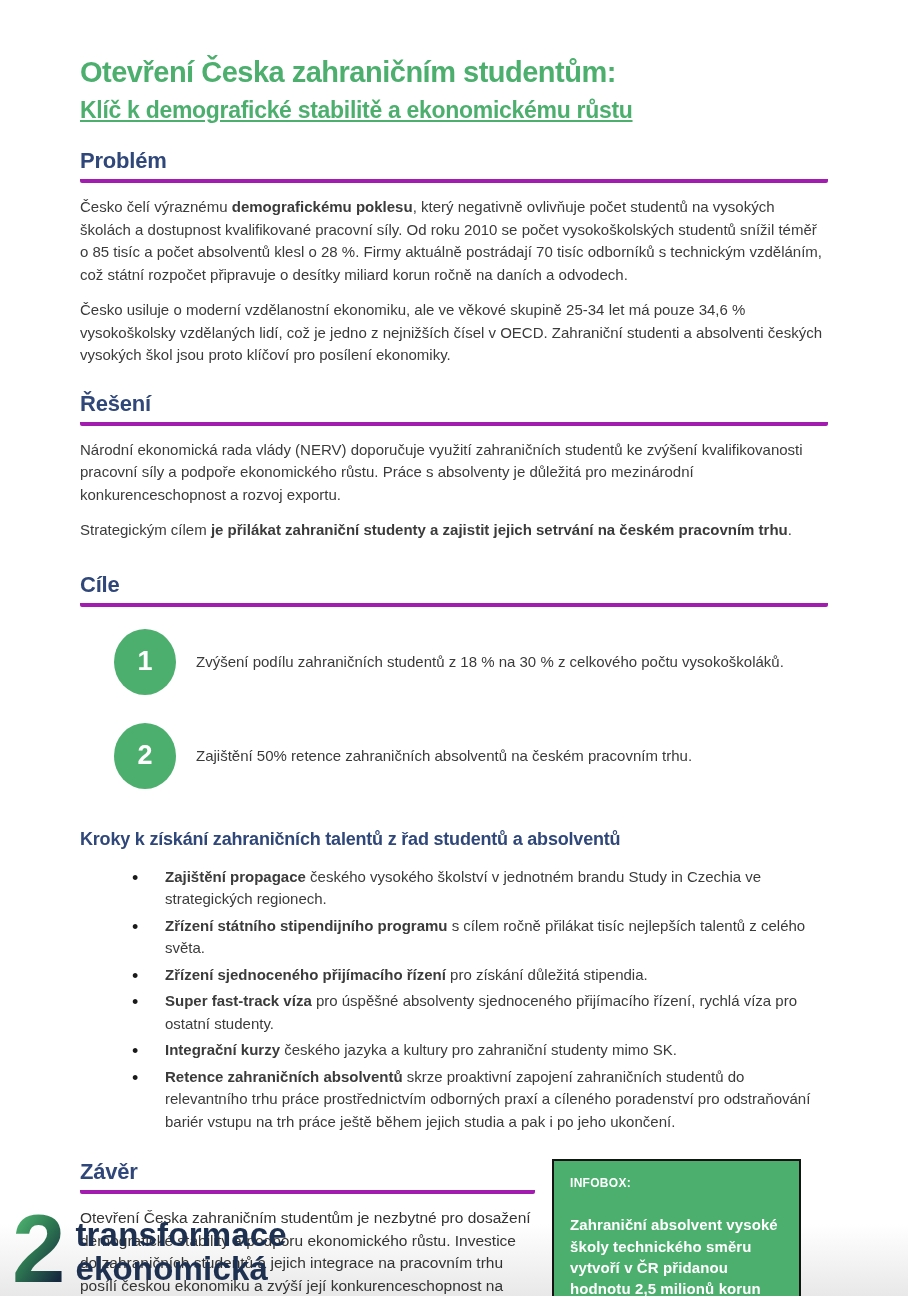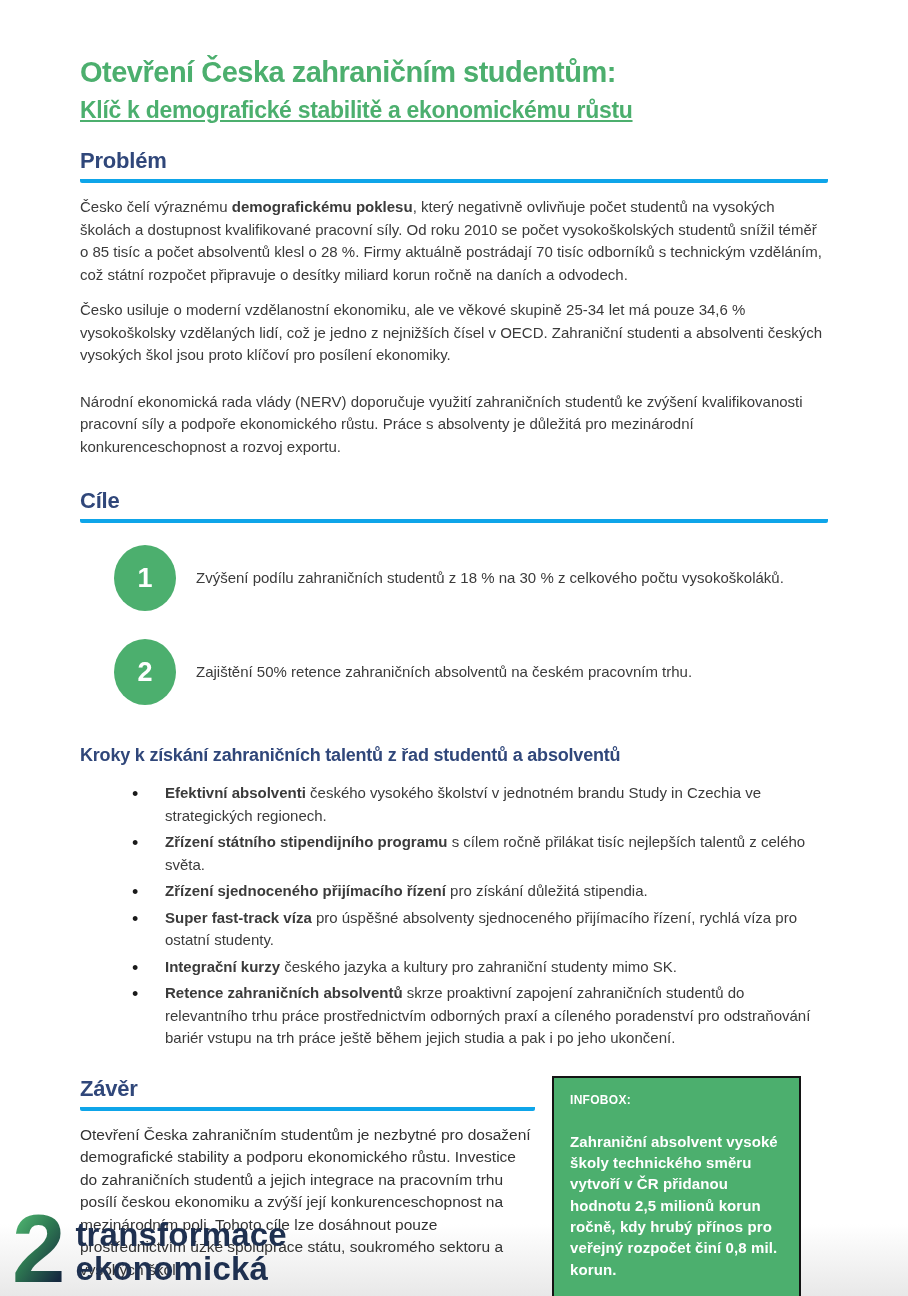--- a/index.html
+++ b/index.html
@@ -8,21 +8,21 @@
   .page { position:relative; width:908px; height:1296px; background:#ffffff; overflow:hidden; }
   .page-shadow { position:absolute; left:0; right:0; bottom:0; height:72px;
                  background:linear-gradient(to bottom, rgba(200,200,200,0), rgba(198,198,198,0.40)); z-index:0; }
   .content { position:relative; z-index:1; padding:56px 80px 0 80px; }
 
   .doc-title { color:#4caf6e; font-weight:bold; font-size:29px; letter-spacing:-0.5px; line-height:1.15; }
   .doc-subtitle { color:#4caf6e; font-weight:bold; font-size:23px; letter-spacing:-0.3px; margin-top:8px;text-decoration:underline; }
 
   .section { margin-top:24px; }
   .sec-head { color:#30477a; font-weight:bold; font-size:22px; letter-spacing:-0.2px;
-              padding-bottom:5px; border-bottom:4px solid #0ea5e9; border-radius:0 0 2px 2px; }
+              padding-bottom:5px; border-bottom:4px solid #a21caf; border-radius:0 0 2px 2px; }
 
   p.body { color:#3b3b3b; font-size:15px; line-height:1.5; margin-top:13px; }
   .b { font-weight:bold; }
 
   .goals { margin-top:10px; }
   .goal-row { display:flex; align-items:center; margin-top:16px; min-height:78px; }
   .goal-circle { width:62px; height:66px; border-radius:50%; background:#4caf6e; color:#fff;
                  font-weight:bold; font-size:27px; display:flex; align-items:center; justify-content:center;
                  margin-left:34px; flex:0 0 auto; }
   .goal-text { color:#3b3b3b; font-size:15px; margin-left:20px; line-height:1.45; }
@@ -62,40 +62,42 @@
     <div class="doc-title">Otevření Česka zahraničním studentům:</div>
     <div class="doc-subtitle">Klíč k demografické stabilitě a ekonomickému růstu</div>
 
     <div class="section">
       <div class="sec-head">Problém</div>
       <p class="body"><span>Česko čelí výraznému </span><span class="b">demografickému poklesu</span><span>, který negativně ovlivňuje počet studentů na vysokých školách a dostupnost kvalifikované pracovní síly. Od roku 2010 se počet vysokoškolských studentů snížil téměř o 85 tisíc a počet absolventů klesl o 28 %. Firmy aktuálně postrádají 70 tisíc odborníků s technickým vzděláním, což státní rozpočet připravuje o desítky miliard korun ročně na daních a odvodech.</span></p>
       <p class="body">Česko usiluje o moderní vzdělanostní ekonomiku, ale ve věkové skupině 25-34 let má pouze 34,6 % vysokoškolsky vzdělaných lidí, což je jedno z nejnižších čísel v OECD. Zahraniční studenti a absolventi českých vysokých škol jsou proto klíčoví pro posílení ekonomiky.</p>
     </div>
 
     <div class="section">
+      <div class="sec-head">Řešení</div>
       <p class="body">Národní ekonomická rada vlády (NERV) doporučuje využití zahraničních studentů ke zvýšení kvalifikovanosti pracovní síly a podpoře ekonomického růstu. Práce s absolventy je důležitá pro mezinárodní konkurenceschopnost a rozvoj exportu.</p>
+      <p class="body"><span>Strategickým cílem </span><span class="b">je přilákat zahraniční studenty a zajistit jejich setrvání na českém pracovním trhu</span><span>.</span></p>
     </div>
 
     <div class="section" style="margin-top:30px;">
       <div class="sec-head">Cíle</div>
       <div class="goals">
         <div class="goal-row">
           <div class="goal-circle">1</div>
           <div class="goal-text">Zvýšení podílu zahraničních studentů z 18 % na 30 % z celkového počtu vysokoškoláků.</div>
         </div>
         <div class="goal-row">
           <div class="goal-circle">2</div>
           <div class="goal-text">Zajištění 50% retence zahraničních absolventů na českém pracovním trhu.</div>
         </div>
       </div>
     </div>
 
     <div class="sub-head">Kroky k získání zahraničních talentů z řad studentů a absolventů</div>
     <ul class="steps">
-      <li><span class="b">Efektivní absolventi</span><span> českého vysokého školství v jednotném brandu Study in Czechia ve strategických regionech.</span></li>
+      <li><span class="b">Zajištění propagace</span><span> českého vysokého školství v jednotném brandu Study in Czechia ve strategických regionech.</span></li>
       <li><span class="b">Zřízení státního stipendijního programu</span><span> s cílem ročně přilákat tisíc nejlepších talentů z celého světa.</span></li>
       <li><span class="b">Zřízení sjednoceného přijímacího řízení</span><span> pro získání důležitá stipendia.</span></li>
       <li><span class="b">Super fast-track víza</span><span> pro úspěšné absolventy sjednoceného přijímacího řízení, rychlá víza pro ostatní studenty.</span></li>
       <li><span class="b">Integrační kurzy</span><span> českého jazyka a kultury pro zahraniční studenty mimo SK.</span></li>
       <li><span class="b">Retence zahraničních absolventů</span><span> skrze proaktivní zapojení zahraničních studentů do relevantního trhu práce prostřednictvím odborných praxí a cíleného poradenství pro odstraňování bariér vstupu na trh práce ještě během jejich studia a pak i po jeho ukončení.</span></li>
     </ul>
 
     <div class="bottom-row">
       <div class="zaver-col">
         <div class="sec-head">Závěr</div>

